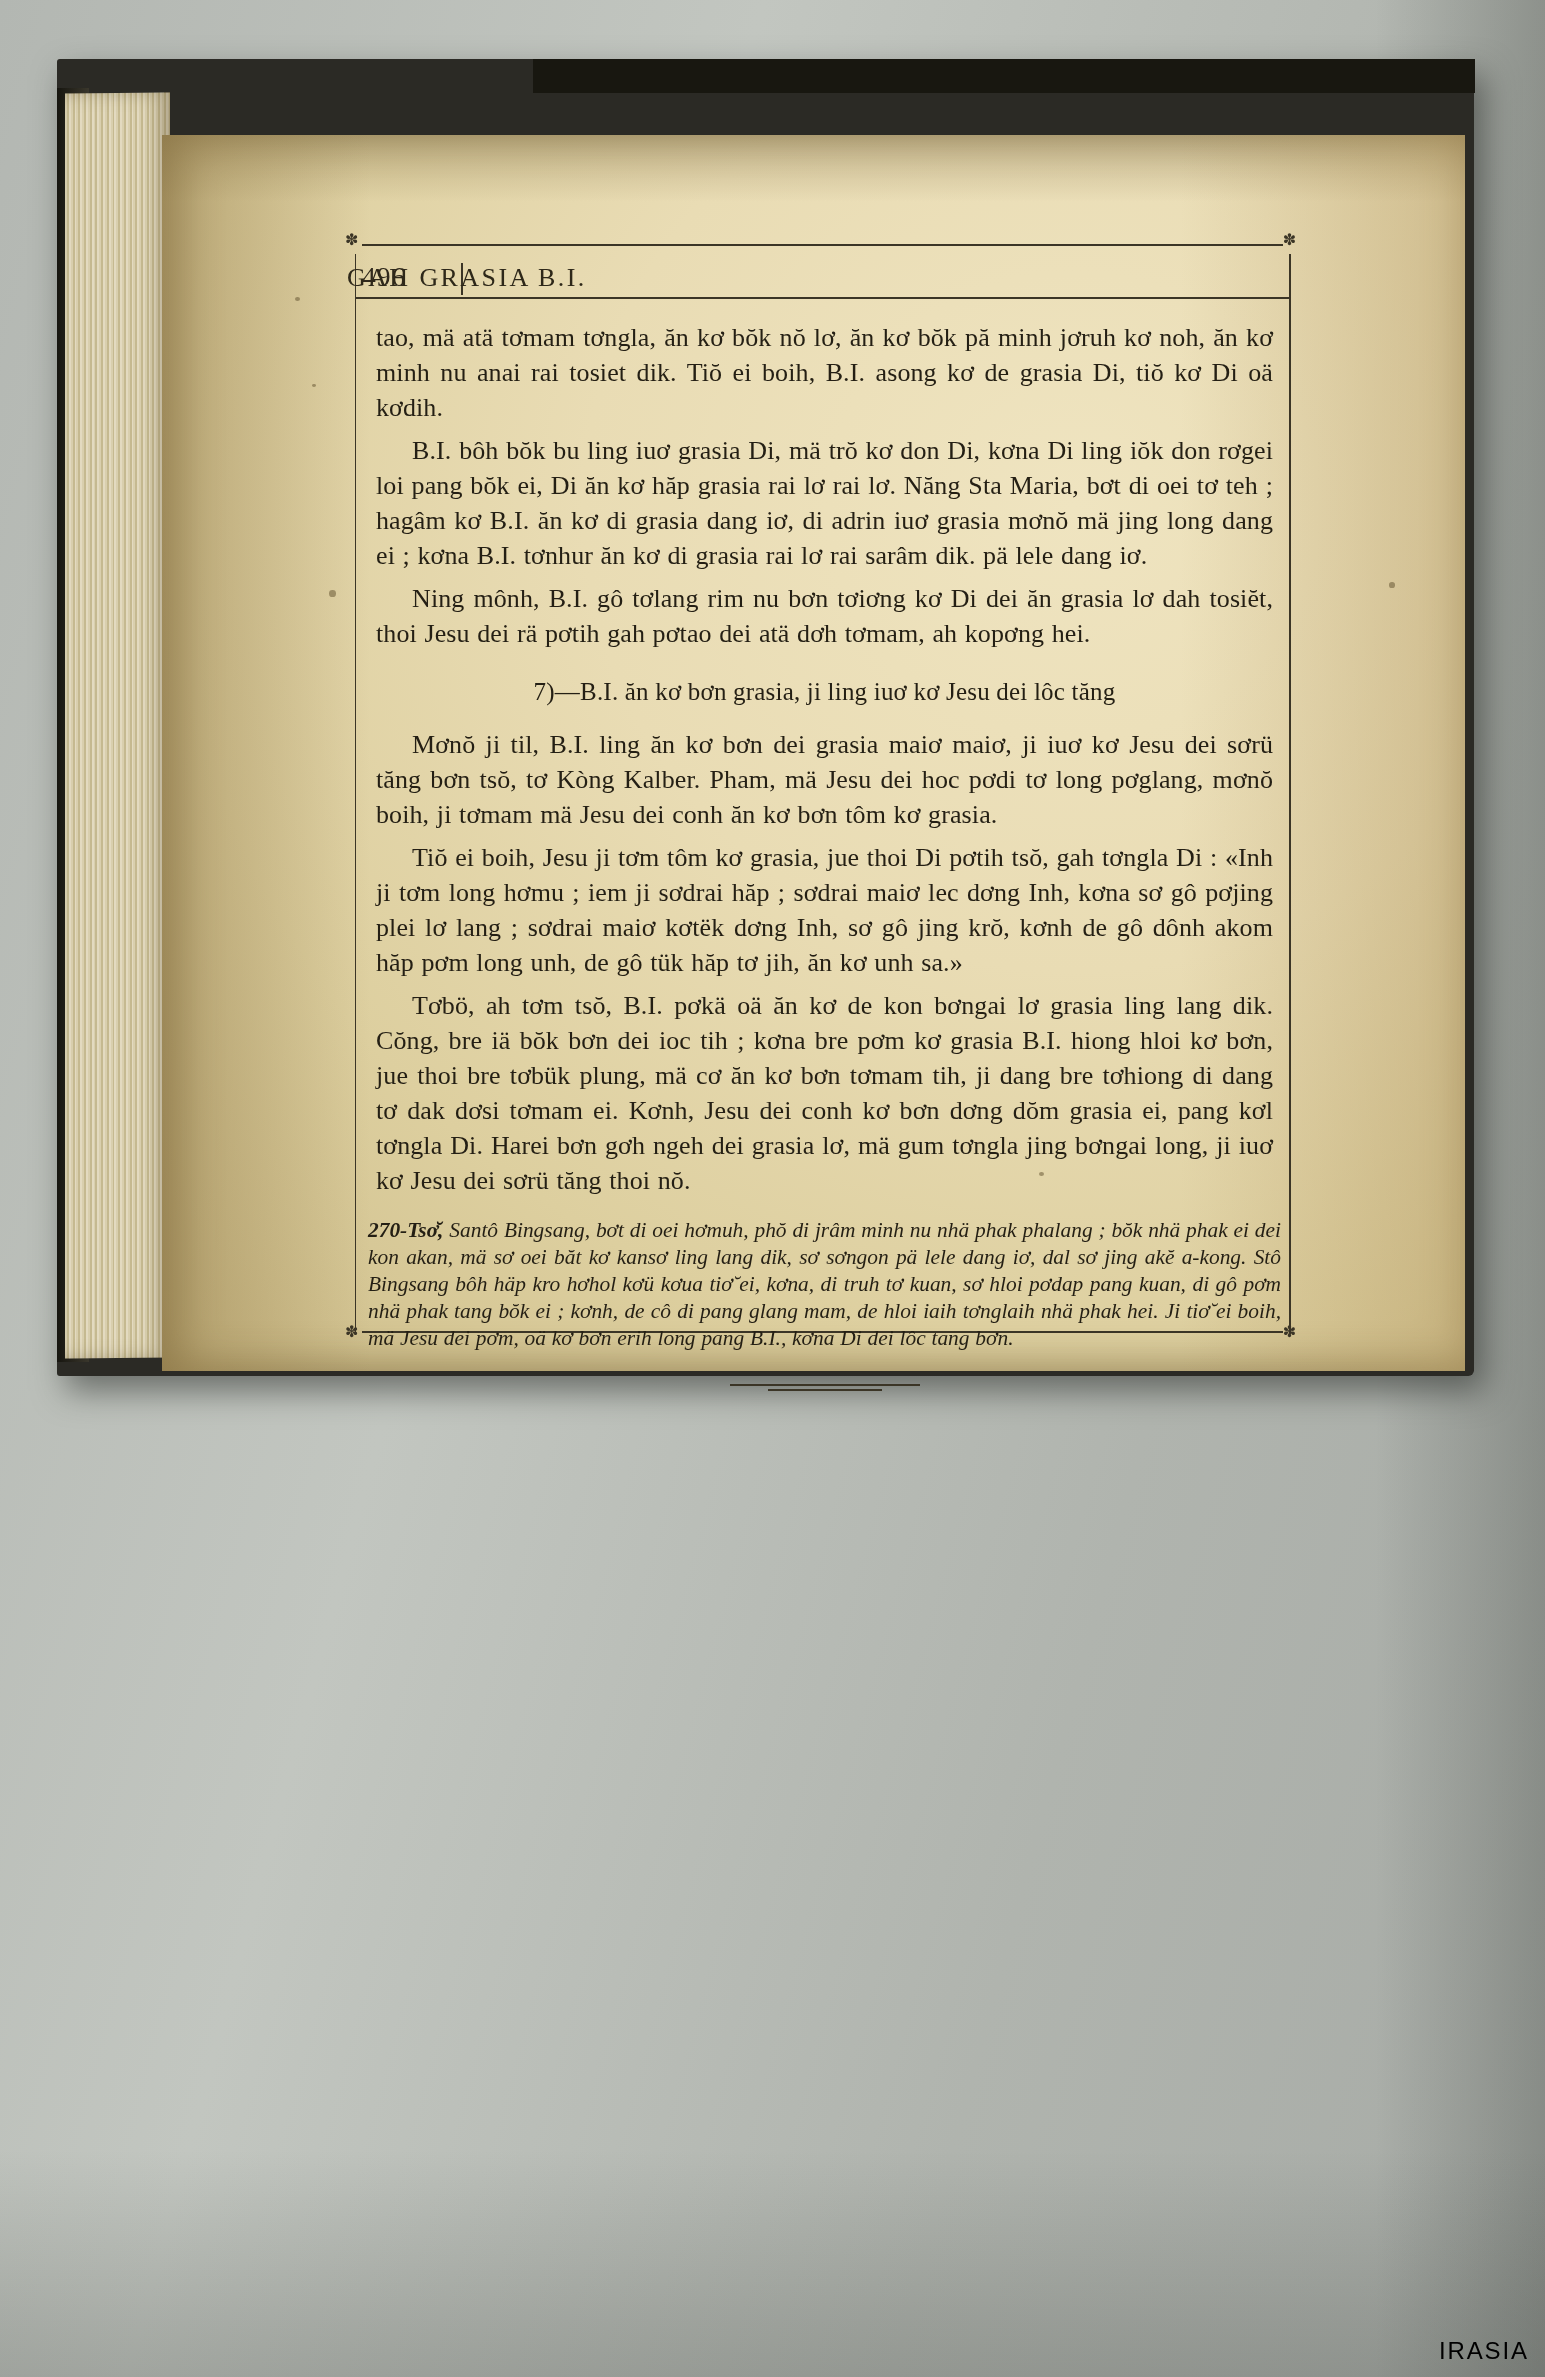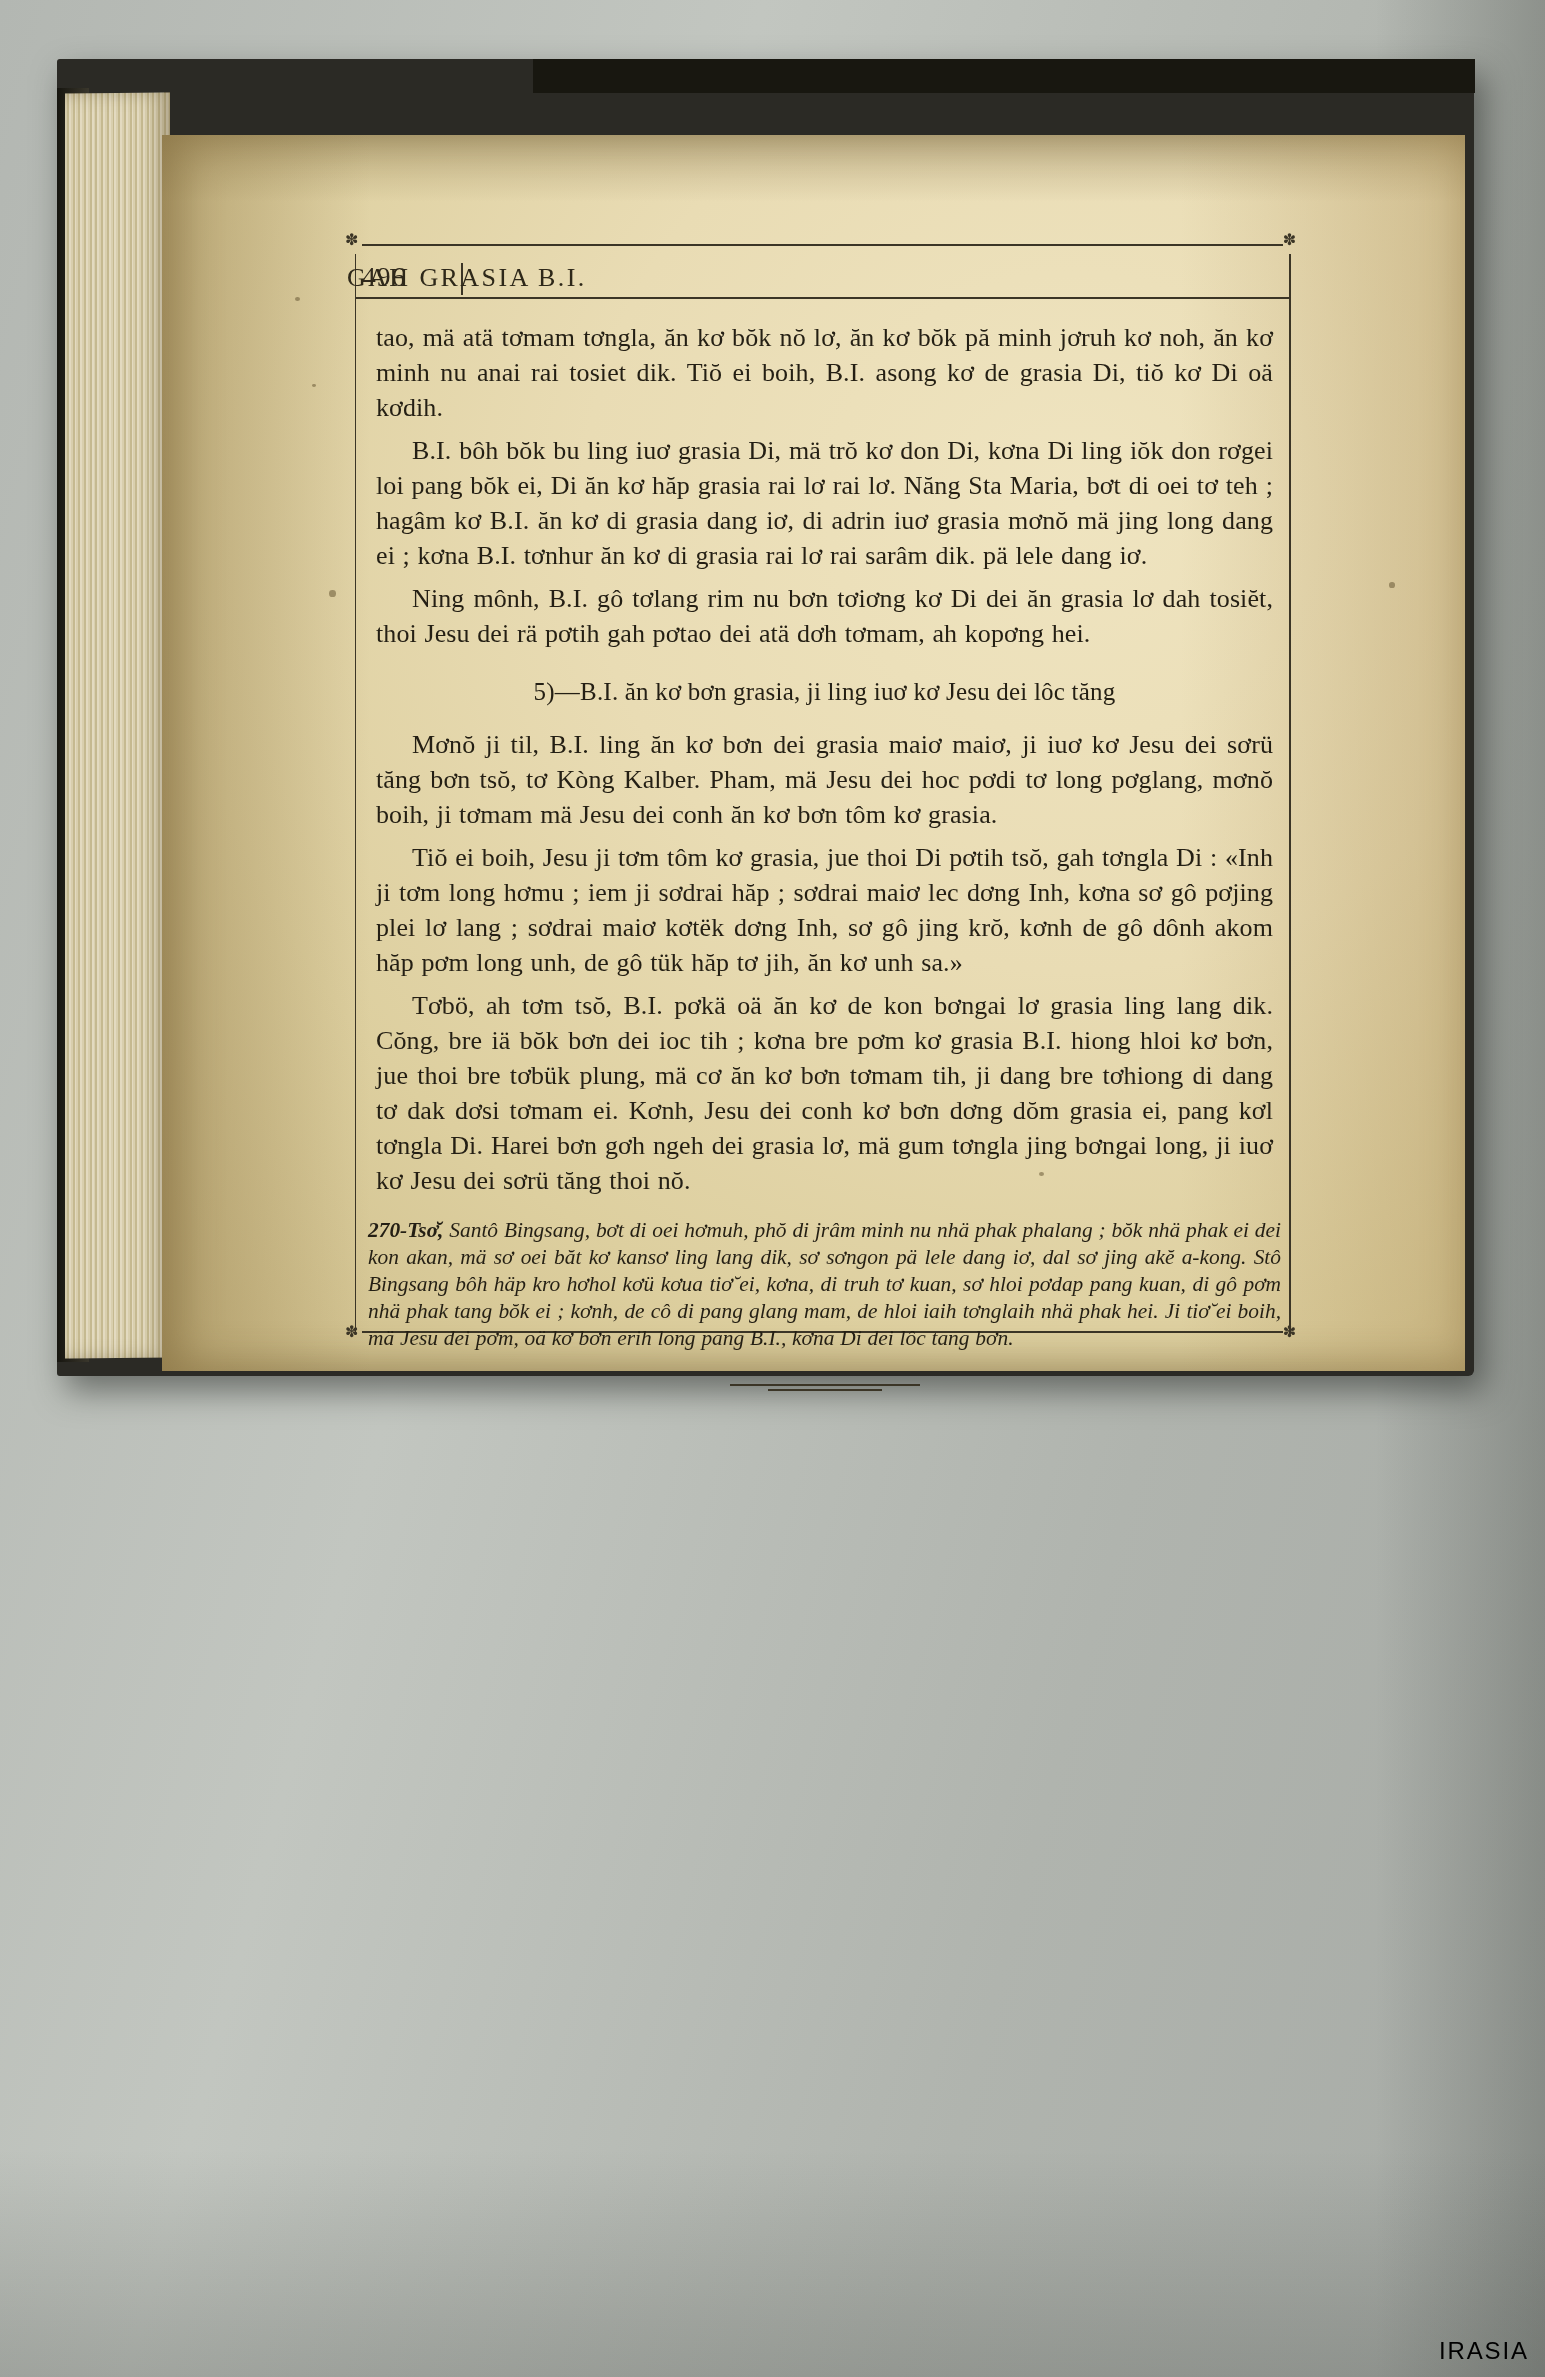--- a/index.html
+++ b/index.html
@@ -285,21 +285,21 @@
         <div class="folio">496</div>
         <div class="hdr-sep"></div>
         <div class="running-title">GAH GRASIA B.I.</div>
       </div>
 
       <div class="body">
         <p class="t">tao, mä atä tơmam tơngla, ăn kơ bŏk nŏ lơ, ăn kơ bŏk pă minh jơruh kơ noh, ăn kơ minh nu anai rai tosiet dik. Tiŏ ei boih, B.I. asong kơ de grasia Di, tiŏ kơ Di oä kơdih.</p>
         <p class="t ind">B.I. bôh bŏk bu ling iuơ grasia Di, mä trŏ kơ don Di, kơna Di ling iŏk don rơgei loi pang bŏk ei, Di ăn kơ hăp grasia rai lơ rai lơ. Năng Sta Maria, bơt di oei tơ teh ; hagâm kơ B.I. ăn kơ di grasia dang iơ, di adrin iuơ grasia mơnŏ mä jing long dang ei ; kơna B.I. tơnhur ăn kơ di grasia rai lơ rai sarâm dik. pä lele dang iơ.</p>
         <p class="t ind">Ning mônh, B.I. gô tơlang rim nu bơn tơiơng kơ Di dei ăn grasia lơ dah tosiĕt, thoi Jesu dei rä pơtih gah pơtao dei atä dơh tơmam, ah kopơng hei.</p>
 
-        <div class="section-head">5)—B.I. ăn kơ bơn grasia, ji ling iuơ kơ Jesu dei lôc tăng</div>
+        <div class="section-head">7)—B.I. ăn kơ bơn grasia, ji ling iuơ kơ Jesu dei lôc tăng</div>
 
         <p class="t ind">Mơnŏ ji til, B.I. ling ăn kơ bơn dei grasia maiơ maiơ, ji iuơ kơ Jesu dei sơrü tăng bơn tsŏ, tơ Kòng Kalber. Pham, mä Jesu dei hoc pơdi tơ long pơglang, mơnŏ boih, ji tơmam mä Jesu dei conh ăn kơ bơn tôm kơ grasia.</p>
         <p class="t ind">Tiŏ ei boih, Jesu ji tơm tôm kơ grasia, jue thoi Di pơtih tsŏ, gah tơngla Di : «Inh ji tơm long hơmu ; iem ji sơdrai hăp ; sơdrai maiơ lec dơng Inh, kơna sơ gô pơjing plei lơ lang ; sơdrai maiơ kơtëk dơng Inh, sơ gô jing krŏ, kơnh de gô dônh akom hăp pơm long unh, de gô tük hăp tơ jih, ăn kơ unh sa.»</p>
         <p class="t ind">Tơbö, ah tơm tsŏ, B.I. pơkä oä ăn kơ de kon bơngai lơ grasia ling lang dik. Cŏng, bre iä bŏk bơn dei ioc tih ; kơna bre pơm kơ grasia B.I. hiong hloi kơ bơn, jue thoi bre tơbük plung, mä cơ ăn kơ bơn tơmam tih, ji dang bre tơhiong di dang tơ dak dơsi tơmam ei. Kơnh, Jesu dei conh kơ bơn dơng dŏm grasia ei, pang kơl tơngla Di. Harei bơn gơh ngeh dei grasia lơ, mä gum tơngla jing bơngai long, ji iuơ kơ Jesu dei sơrü tăng thoi nŏ.</p>
 
         <div class="small-block">
           <b>270-Tsơ̆,</b>
           <span>Santô Bingsang, bơt di oei hơmuh, phŏ di jrâm minh nu nhä phak phalang ; bŏk nhä phak ei dei kon akan, mä sơ oei băt kơ kansơ ling lang dik, sơ sơngon pä lele dang iơ, dal sơ jing akĕ a-kong. Stô Bingsang bôh häp kro hơhol kơü kơua tiơ̆ ei, kơna, di truh tơ kuan, sơ hloi pơdap pang kuan, di gô pơm nhä phak tang bŏk ei ; kơnh, de cô di pang glang mam, de hloi iaih tơnglaih nhä phak hei. Ji tiơ̆ ei boih, mä Jesu dei pơm, oä kơ bơn erih long pang B.I., kơna Di dei lôc tang bơn.</span>
         </div>
 

